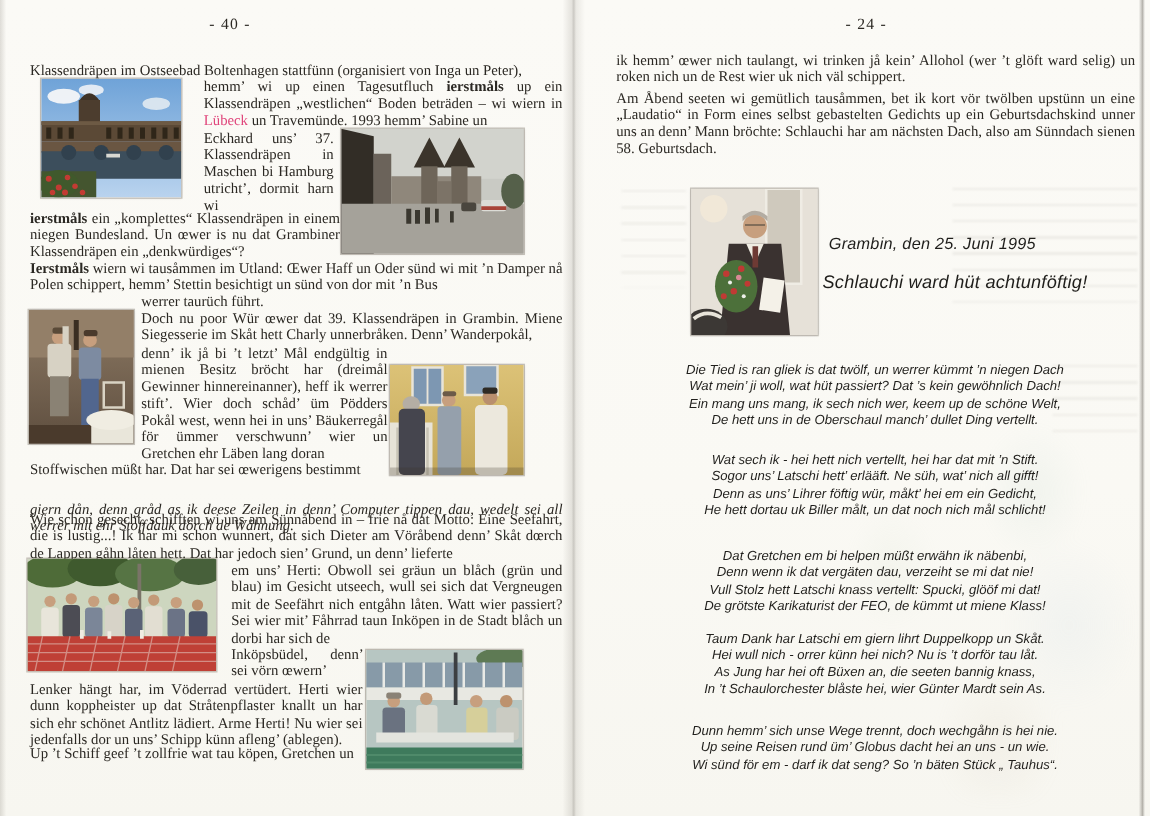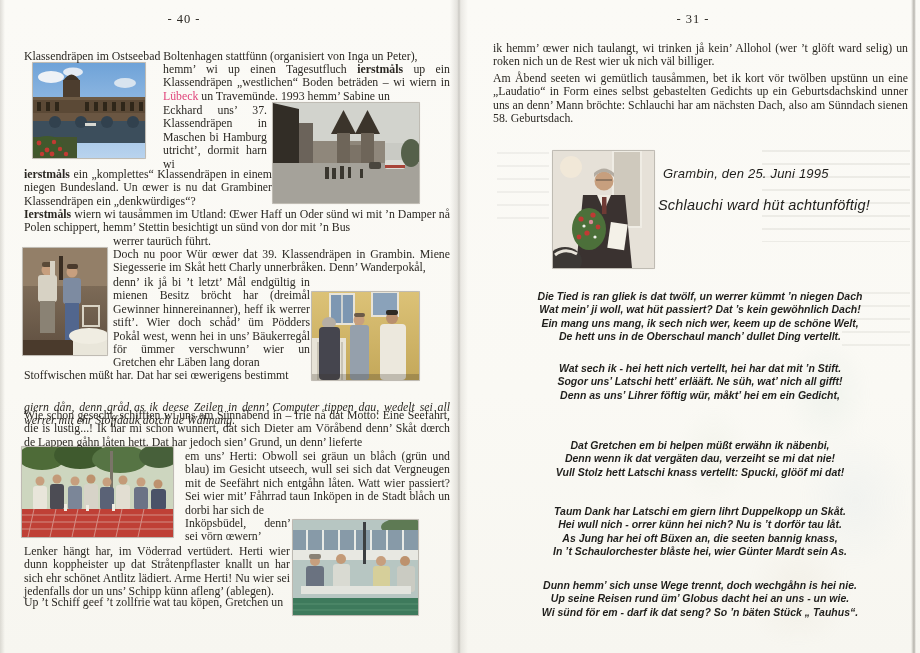--- a/index.html
+++ b/index.html
@@ -11,24 +11,24 @@
   }
   .sheet{position:absolute;inset:0;background:linear-gradient(180deg,#fbfaf6 0%,#faf9f4 60%,#f7f6f0 100%);}
   .page-no{position:absolute;font-size:12.5px;color:var(--ink,#2b2823);text-align:center;letter-spacing:1px;}
   .para{
     position:absolute;font-size:11.8px;line-height:13.4px;color:var(--ink,#2b2823);
     text-align:justify;text-justify:inter-word;
   }
   .oneline{white-space:nowrap;text-align:left;}
   .b{font-weight:bold;}
   .accent-word{color:var(--accent,#e0457b);}
-  .comic{position:absolute;font-family:"Liberation Sans",sans-serif;font-style:italic;color:#1f1e1b;}
+  .comic{position:absolute;font-family:"Liberation Sans",sans-serif;font-style:italic;color:#1f1e1b;margin-top:21px;}
   .date-line{font-size:13px;letter-spacing:.2px;}
   .headline{font-size:14.5px;letter-spacing:.2px;}
-  .stanza{position:absolute;left:487px;width:426px;text-align:center;font-family:"Liberation Sans",sans-serif;font-style:italic;color:#201f1c;font-weight:bold;}
+  .stanza{position:absolute;left:487px;width:426px;text-align:center;font-family:"Liberation Sans",sans-serif;font-style:italic;color:#201f1c;}
   .poem-line{font-size:10.5px;line-height:13.4px;white-space:nowrap;}
   .photo{position:absolute;outline:1px solid rgba(80,70,55,.28);box-shadow:0 0 2px rgba(60,50,40,.25);}
   .photo svg{display:block;}
   .ghost-lines{position:absolute;opacity:.12;filter:blur(.7px);
     background:repeating-linear-gradient(180deg,#8d8a82 0 2px,transparent 2px 13px);}
   .ghost-blob{position:absolute;left:628px;top:332px;width:284px;height:306px;opacity:.16;filter:blur(7px);
     background:
       radial-gradient(60px 80px at 70% 20%, #bcd4c8, transparent 70%),
       radial-gradient(80px 100px at 80% 55%, #c8d8e2, transparent 70%),
       radial-gradient(70px 90px at 60% 85%, #d8cdb8, transparent 70%),
@@ -286,23 +286,23 @@
             <line x1="0" y1="90" x2="125" y2="90"></line>
           </g>
       </svg>
     </div>
 
     <div class="para" style="left:24px;top:545px;width:266px;">Lenker hängt har, im Vöderrad vertüdert. Herti wier dunn koppheister up dat Stråtenpflaster knallt un har sich ehr schönet Antlitz lädiert. Arme Herti! Nu wier sei jedenfalls dor un uns’ Schipp künn afleng’ (ablegen).</div>
     <div class="para oneline" style="left:24px;top:596px;width:300px;">Up ’t Schiff geef ’t zollfrie wat tau köpen, Gretchen un</div>
   </div>
 
   <div>
-    <div class="page-no" style="left:493px;top:12px;width:400px;">- 31 -</div>
-
-    <div class="para" style="left:493px;top:42px;width:415px;">ik hemm’ œwer nich taulangt, wi trinken jå kein’ Allohol (wer ’t glöft ward selig) un roken nich un de Rest wier uk nich väl billiger.</div>
+    <div class="page-no" style="left:493px;top:12px;width:400px;">- 24 -</div>
+
+    <div class="para" style="left:493px;top:42px;width:415px;">ik hemm’ œwer nich taulangt, wi trinken jå kein’ Allohol (wer ’t glöft ward selig) un roken nich un de Rest wier uk nich väl schippert.</div>
     <div class="para" style="left:493px;top:72px;width:415px;">Am Åbend seeten wi gemütlich tausåmmen, bet ik kort vör twölben upstünn un eine „Laudatio“ in Form eines selbst gebastelten Gedichts up ein Geburtsdachskind unner uns an denn’ Mann bröchte: Schlauchi har am nächsten Dach, also am Sünndach sienen 58. Geburtsdach.</div>
 
     <div class="ghost-lines" style="left:497px;top:152px;width:52px;height:78px;opacity:.09;"></div>
     <div class="ghost-lines" style="left:762px;top:150px;width:148px;height:92px;"></div>
     <div class="ghost-lines" style="left:842px;top:292px;width:68px;height:62px;opacity:.1;"></div>
     <div class="ghost-blob"></div>
 
     <div class="photo" style="left:553px;top:151px;">
       <svg viewBox="0 0 101 117" width="101" height="117">
         <rect width="101" height="117" fill="#e6e1d8"></rect>
@@ -337,25 +337,27 @@
     <div class="stanza" style="top:290px;">
       <div class="poem-line">Die Tied is ran gliek is dat twölf, un werrer kümmt ’n niegen Dach</div>
       <div class="poem-line">Wat mein’ ji woll, wat hüt passiert? Dat ’s kein gewöhnlich Dach!</div>
       <div class="poem-line">Ein mang uns mang, ik sech nich wer, keem up de schöne Welt,</div>
       <div class="poem-line">De hett uns in de Oberschaul manch’ dullet Ding vertellt.</div>
     </div>
     <div class="stanza" style="top:362px;">
       <div class="poem-line">Wat sech ik - hei hett nich vertellt, hei har dat mit ’n Stift.</div>
       <div class="poem-line">Sogor uns’ Latschi hett’ erlääft. Ne süh, wat’ nich all gifft!</div>
       <div class="poem-line">Denn as uns’ Lihrer föftig wür, måkt’ hei em ein Gedicht,</div>
+      <div class="poem-line">He hett dortau uk Biller målt, un dat noch nich mål schlicht!</div>
     </div>
     <div class="stanza" style="top:439px;">
       <div class="poem-line">Dat Gretchen em bi helpen müßt erwähn ik näbenbi,</div>
       <div class="poem-line">Denn wenn ik dat vergäten dau, verzeiht se mi dat nie!</div>
       <div class="poem-line">Vull Stolz hett Latschi knass vertellt: Spucki, glööf mi dat!</div>
+      <div class="poem-line">De grötste Karikaturist der FEO, de kümmt ut miene Klass!</div>
     </div>
     <div class="stanza" style="top:505px;">
       <div class="poem-line">Taum Dank har Latschi em giern lihrt Duppelkopp un Skåt.</div>
       <div class="poem-line">Hei wull nich - orrer künn hei nich? Nu is ’t dorför tau låt.</div>
       <div class="poem-line">As Jung har hei oft Büxen an, die seeten bannig knass,</div>
       <div class="poem-line">In ’t Schaulorchester blåste hei, wier Günter Mardt sein As.</div>
     </div>
     <div class="stanza" style="top:579px;">
       <div class="poem-line">Dunn hemm’ sich unse Wege trennt, doch wechgåhn is hei nie.</div>
       <div class="poem-line">Up seine Reisen rund üm’ Globus dacht hei an uns - un wie.</div>

